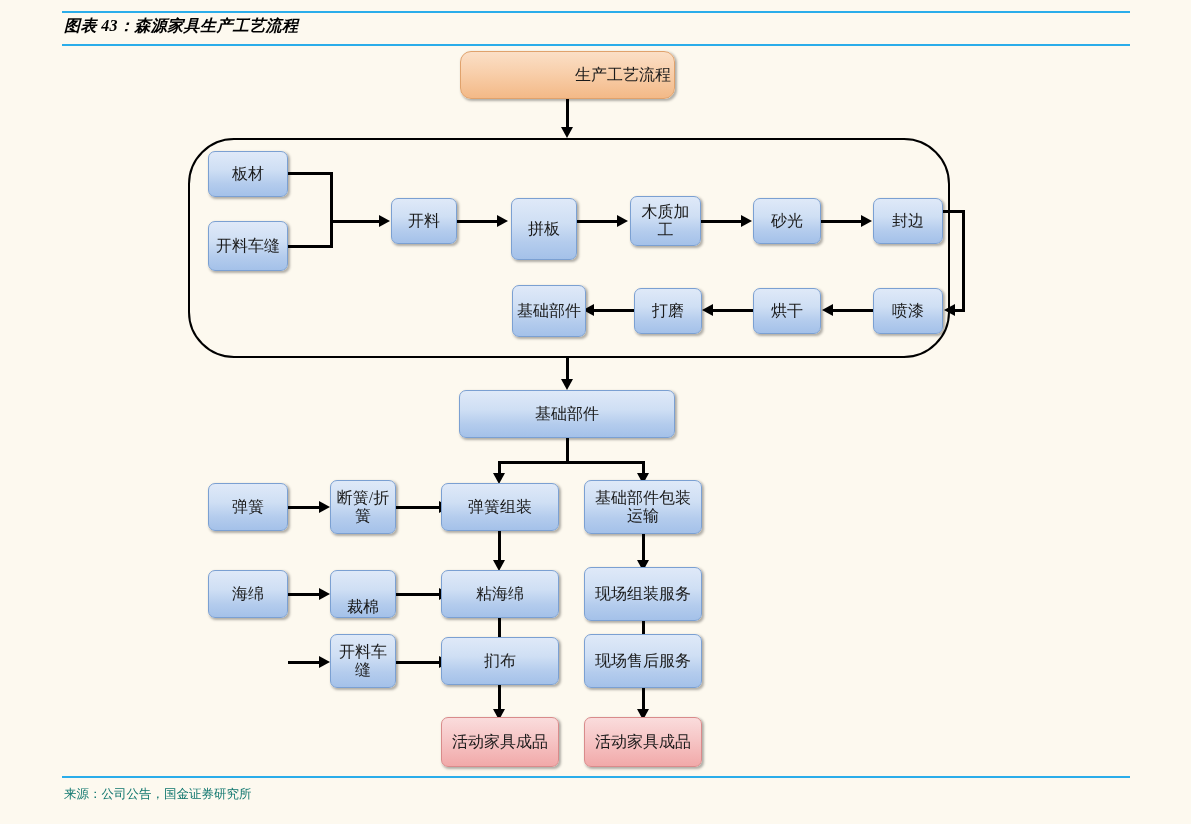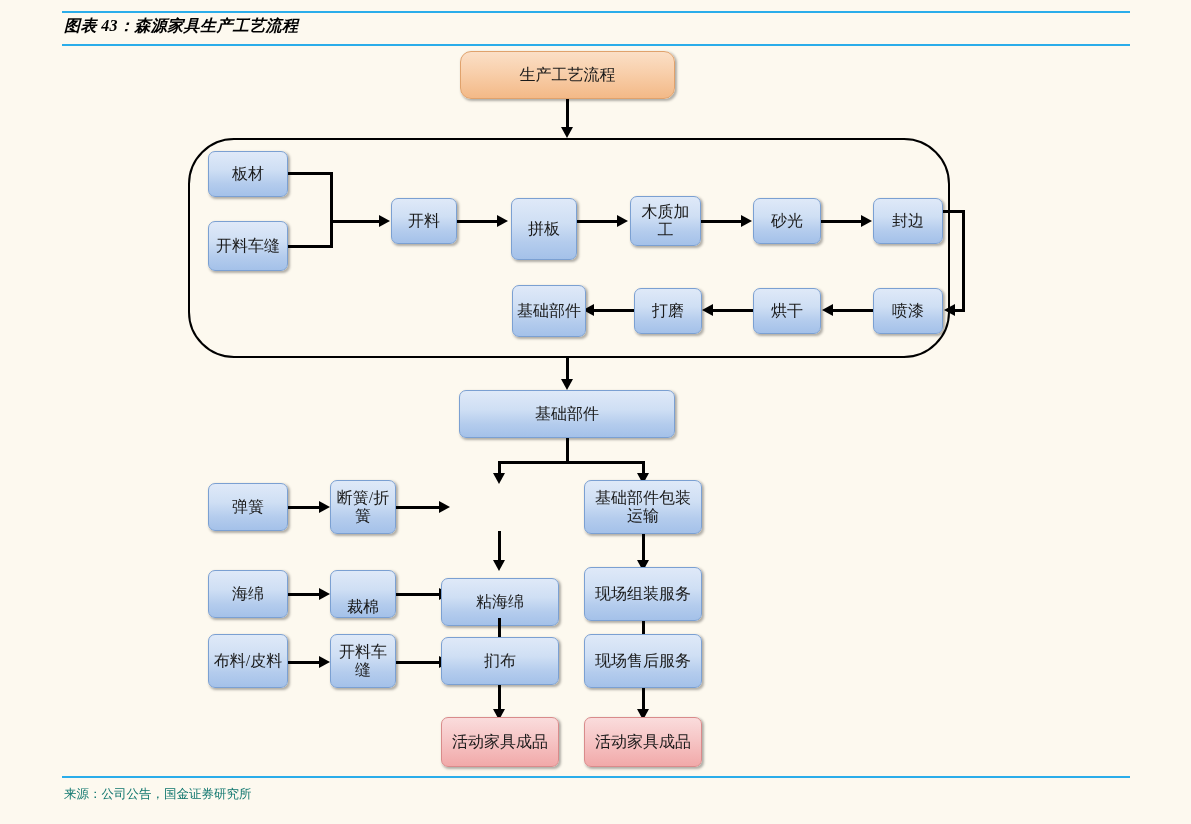--- a/index.html
+++ b/index.html
@@ -46,20 +46,21 @@
     box-shadow:1.5px 1.5px 2.5px rgba(0,0,0,.30);
   }
   .node.blue{
     background:linear-gradient(180deg,#dfe9f8 0%,#cfdff4 40%,#b4cced 72%,#a4c1e9 100%);
     border:1px solid #7ba0d2;
   }
   .node.orange{
     background:linear-gradient(180deg,#fbdfc6 0%,#f8cfab 45%,#f3b987 100%);
     border:1px solid #e0a26c;
     border-radius:11px;
+    justify-content:flex-end;
   }
   .node.red{
     background:linear-gradient(180deg,#fadcdc 0%,#f6c6c6 45%,#f1a9a9 100%);
     border:1px solid #d98b8b;
   }
   .node span{display:block;}
 
   
   #process-container{
     position:absolute;
@@ -197,46 +198,46 @@
   </div>
   <div class="ln h" style="left:288px;top:506px;width:33px;"></div>
   <div class="arw right" style="left:319px;top:501px;"></div>
 
   <div class="node blue" style="left:330px;top:480px;width:66px;height:54px;">
     <span>断簧/折簧</span>
   </div>
   <div class="ln h" style="left:396px;top:506px;width:45px;"></div>
   <div class="arw right" style="left:439px;top:501px;"></div>
 
+  <div class="node blue" style="left:441px;top:483px;width:118px;height:48px;">
+    <span>弹簧组装</span>
+  </div>
 
   <div class="ln v" style="left:498px;top:531px;height:31px;"></div>
   <div class="arw down" style="left:493px;top:560px;"></div>
 
   <div class="node blue" style="left:208px;top:570px;width:80px;height:48px;">
     <span>海绵</span>
   </div>
   <div class="ln h" style="left:288px;top:593px;width:33px;"></div>
   <div class="arw right" style="left:319px;top:588px;"></div>
 
   <div class="node blue" style="left:330px;top:570px;width:66px;height:48px;align-items:flex-end;">
     <span>裁棉</span>
   </div>
   <div class="ln h" style="left:396px;top:593px;width:45px;"></div>
   <div class="arw right" style="left:439px;top:588px;"></div>
 
-  <div class="node blue" style="left:441px;top:570px;width:118px;height:48px;margin-top:8px;">
+  <div class="node blue" style="left:441px;top:570px;width:118px;height:48px;">
     <span>粘海绵</span>
   </div>
 
   <div class="ln v" style="left:498px;top:618px;height:31px;"></div>
   <div class="arw down" style="left:493px;top:647px;"></div>
 
-  <div class="node blue" style="left:208px;top:634px;width:80px;height:54px;">
-    <span>布料/皮料</span>
-  </div>
   <div class="ln h" style="left:288px;top:661px;width:33px;"></div>
   <div class="arw right" style="left:319px;top:656px;"></div>
 
   <div class="node blue" style="left:330px;top:634px;width:66px;height:54px;">
     <span>开料车缝</span>
   </div>
   <div class="ln h" style="left:396px;top:661px;width:45px;"></div>
   <div class="arw right" style="left:439px;top:656px;"></div>
 
   <div class="node blue" style="left:441px;top:637px;width:118px;height:48px;">

